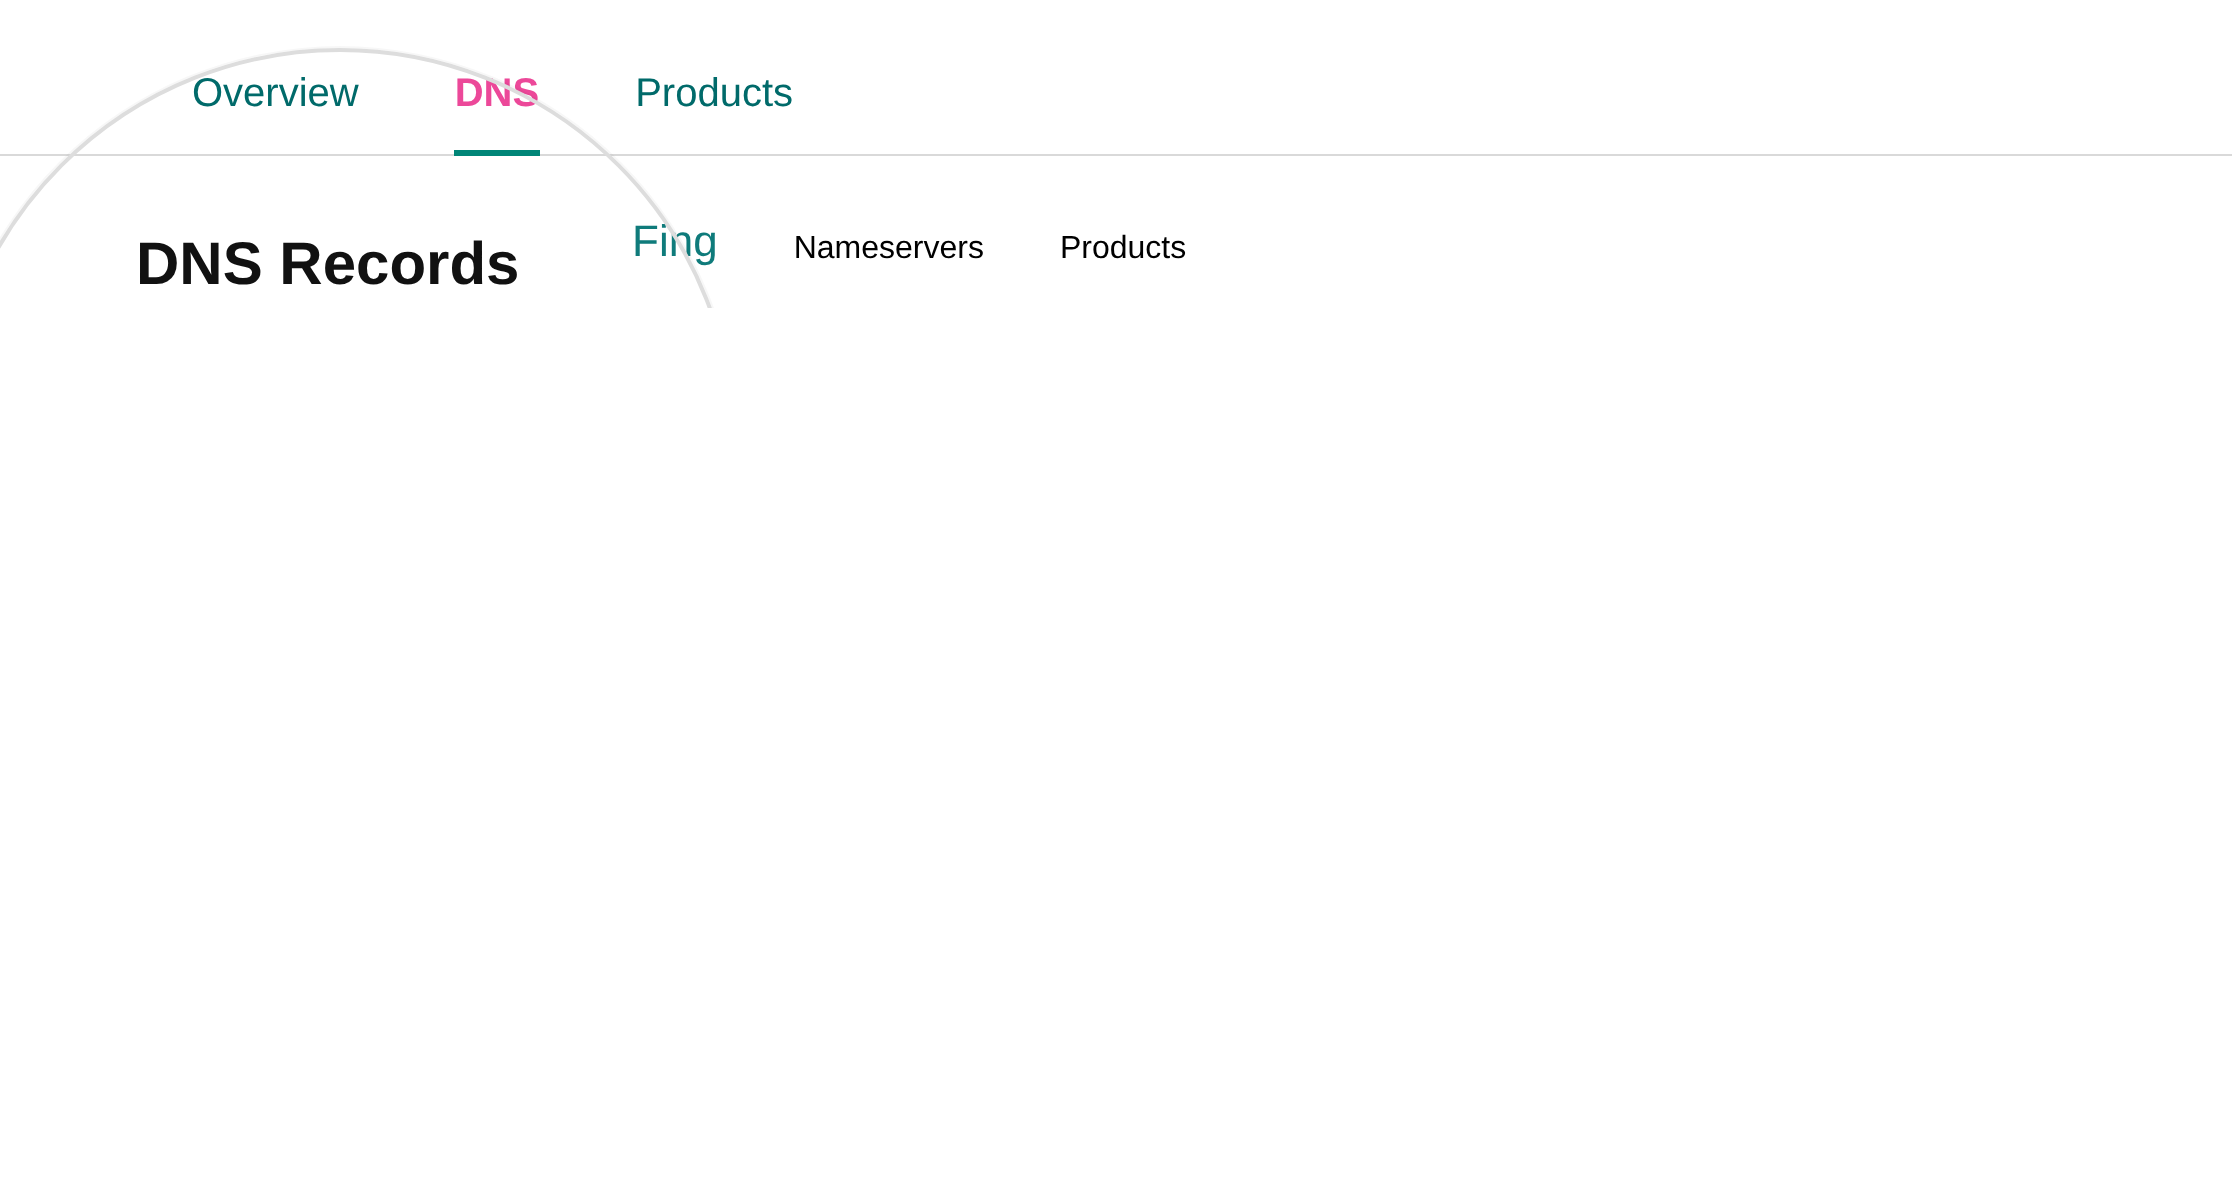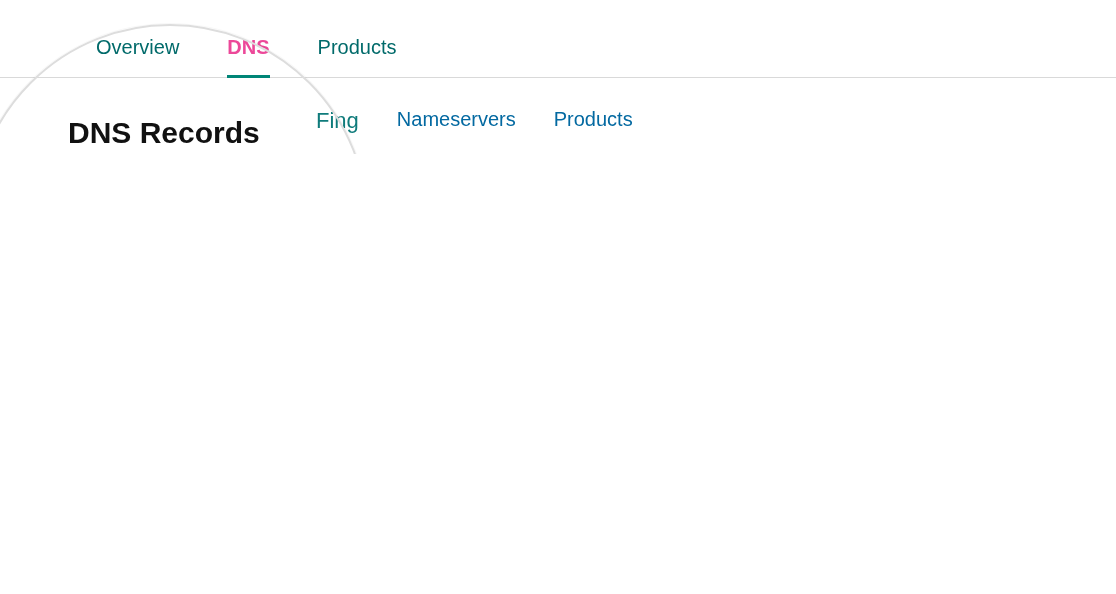--- a/index.html
+++ b/index.html
@@ -48,24 +48,25 @@
       display: inline-block;
     }
 
     
     .sub-tabs {
       display: flex;
       gap: 38px;
       position: absolute;
       top: 108px;
       left: 316px;
+      align-items: flex-end;
     }
     .sub-tab {
-      font-size: 20px;
-      color: #0369a1;
+      font-size: 16px;
+      color: #000000;
       cursor: pointer;
     }
 
     .main-desc {
       position: absolute;
       left: 330px;
       top: 180px;
       font-size: 20px;
       color: #333;
     }

